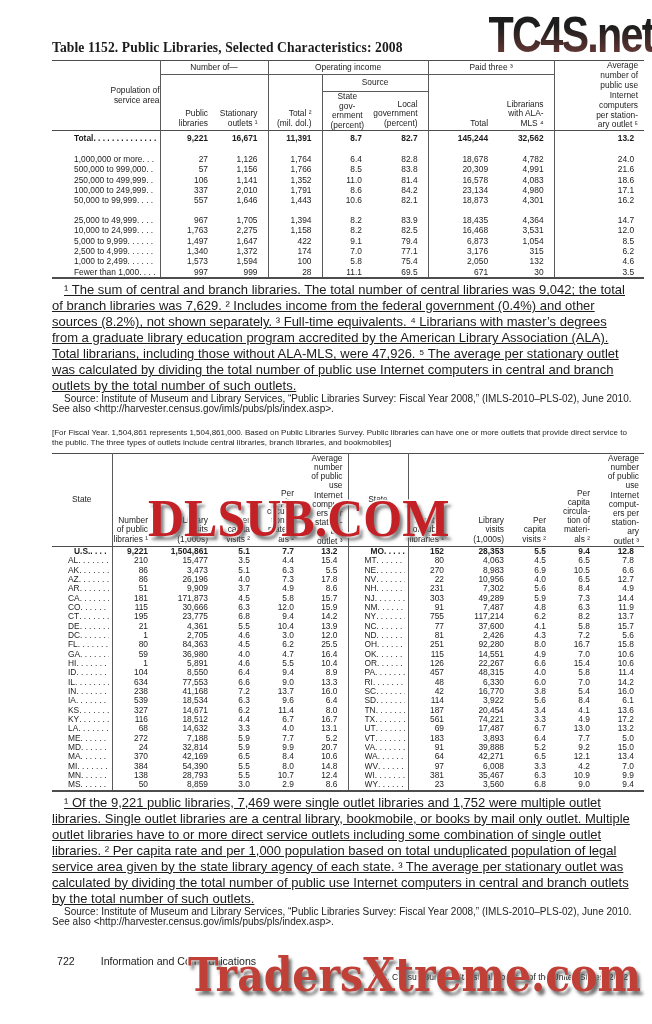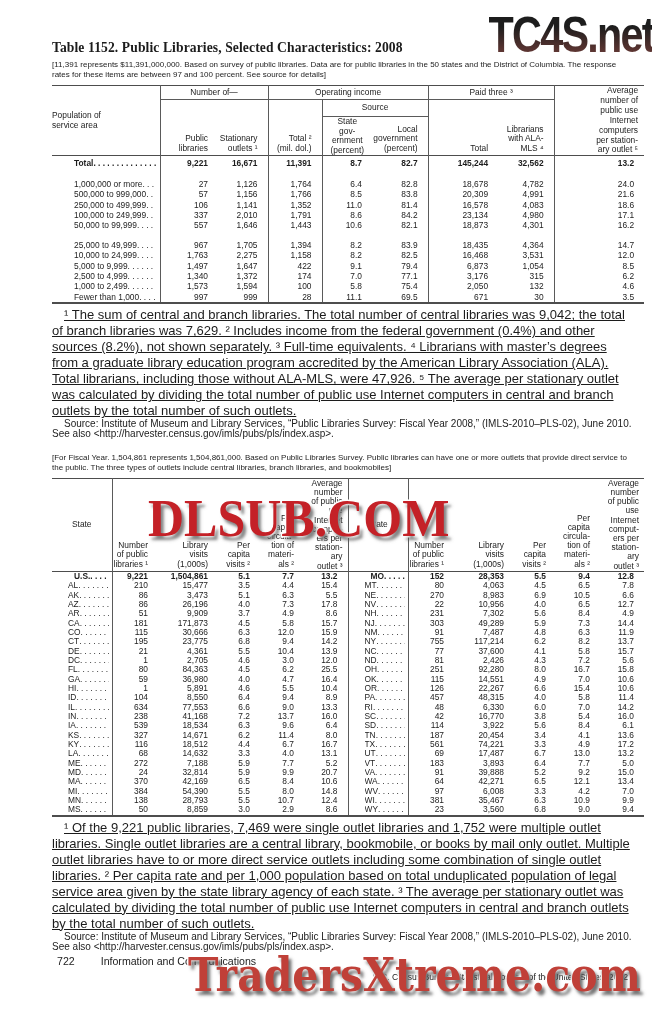--- a/index.html
+++ b/index.html
@@ -20,21 +20,21 @@
   .ctr{text-align:center;}
   .vb{vertical-align:bottom;}
   .br{border-right:1px solid #5a5a5a;}
   .bb{border-bottom:1px solid #5a5a5a;}
 
   
   .t1152{border-top:1.6px solid #4d4d4d;border-bottom:2px solid #4d4d4d;font-size:8.4px;}
   .t1152 thead{border-bottom:1.6px solid #4d4d4d;}
   .t1152 th{font-size:8.4px;line-height:9.6px;}
   .t1152 .grp{text-align:center;height:13px;vertical-align:middle;}
-  .t1152 .pop-h{text-align:left;vertical-align:middle;}
+  .t1152 .pop-h{text-align:right;vertical-align:middle;}
   .t1152 .avg-h{text-align:right;padding-right:6px;vertical-align:top;line-height:9.9px;}
   .t1152 th.num{padding-bottom:2px;}
   .t1152 td{line-height:10.4px;}
   .t1152 tr.total td{font-weight:bold;padding-top:2px;padding-bottom:1px;}
   .t1152 tr.sp td{height:9px;}
 
   
   .t1153{border-top:1.6px solid #4d4d4d;border-bottom:2px solid #4d4d4d;font-size:8.4px;}
   .t1153 thead{border-bottom:1.6px solid #4d4d4d;}
   .t1153 th{font-size:8.4px;line-height:9.2px;}
@@ -85,21 +85,20 @@
 <div class="page">
 
   <div class="wm-top">TC4S.net</div>
   <div class="wm-mid">DLSUB.COM</div>
   <div class="wm-bot">TradersXtreme.com</div>
 
   <div class="content">
 
     <div class="tblock">
       <h1 class="tbl-title">Table 1152. Public Libraries, Selected Characteristics: 2008</h1>
-      <p class="tbl-note">[11,391 represents $11,391,000,000. Based on survey of public libraries. Data are for public libraries in the 50 states and the District of Columbia. The response rates for these items are between 97 and 100 percent. See source for details]</p>
 
       <table class="t1152">
         <colgroup>
           <col style="width:108px">
             <col style="width:58px">
             <col style="width:50px">
           <col style="width:54px">
             <col style="width:50px">
             <col style="width:56px">
           <col style="width:70px">

